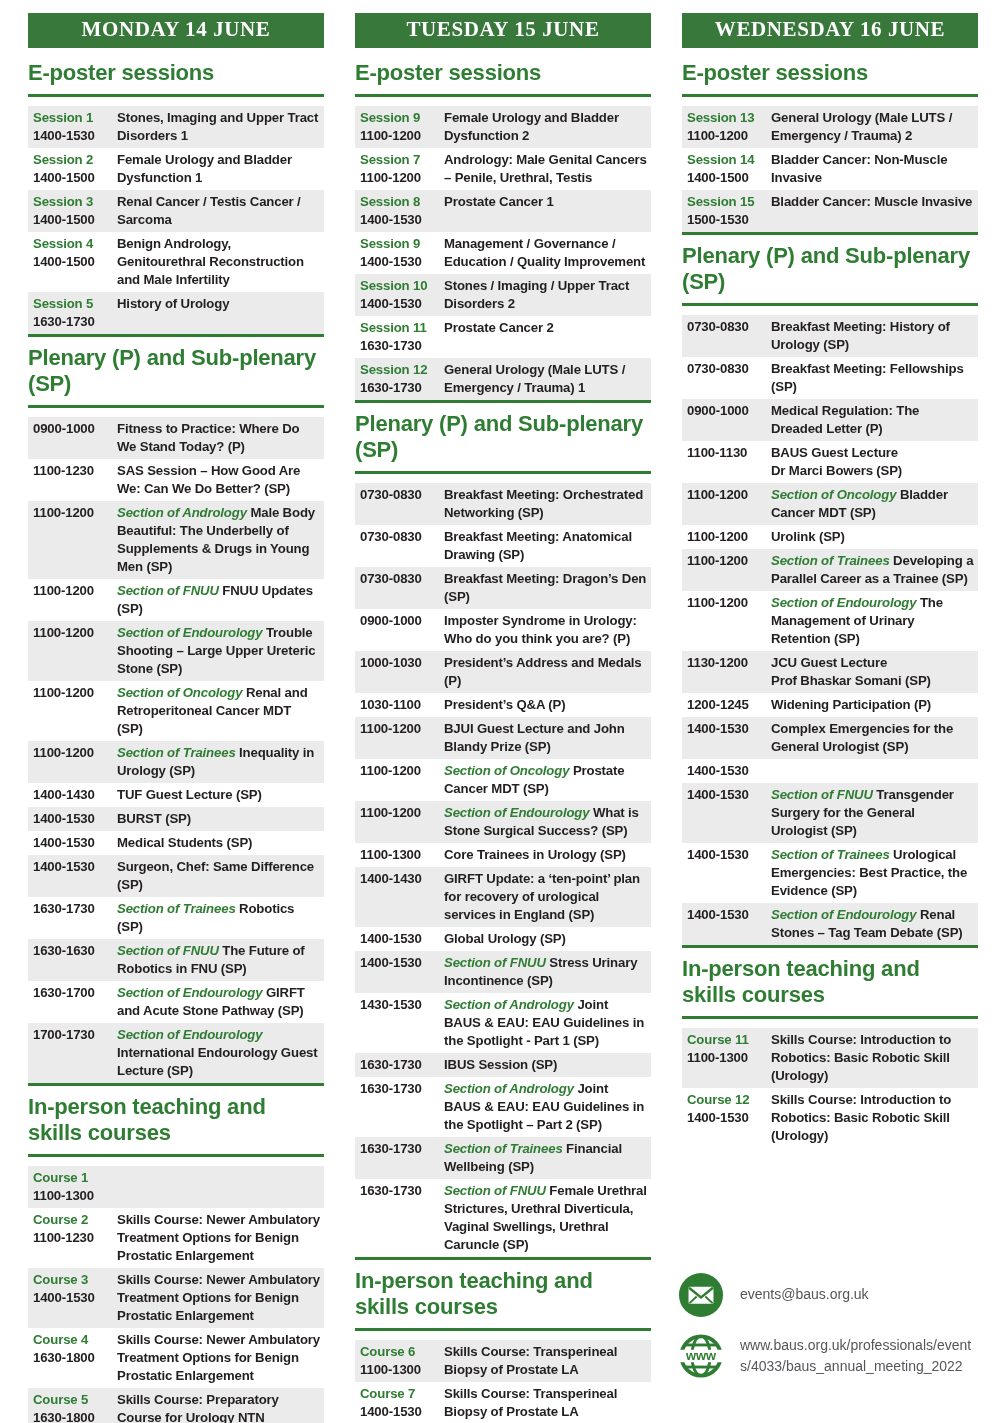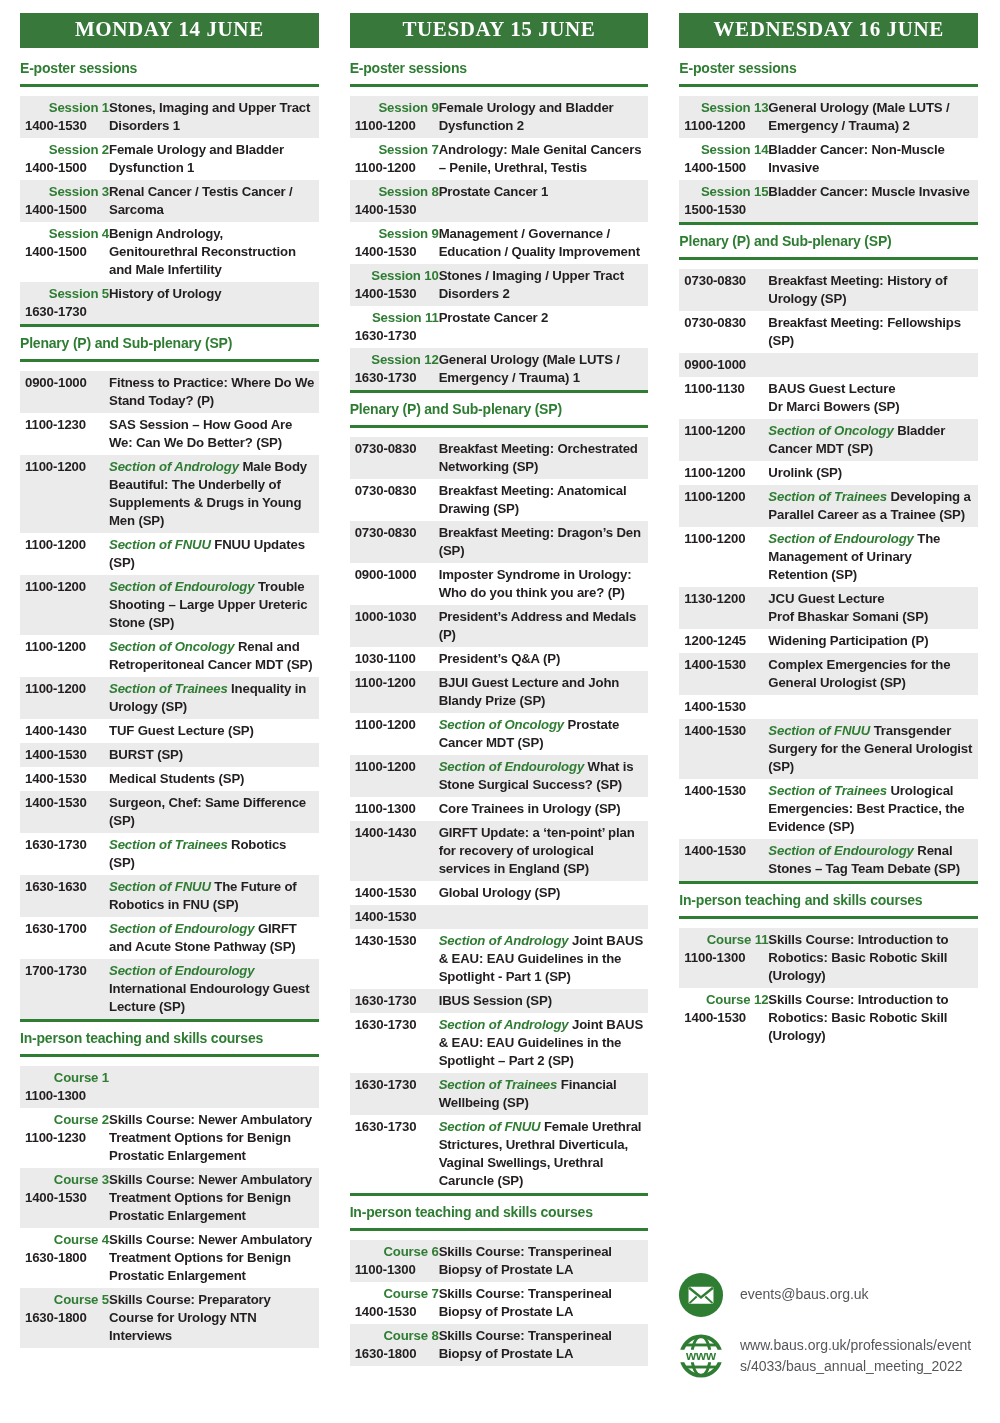--- a/index.html
+++ b/index.html
@@ -10,54 +10,54 @@
     --footer-ink:#55565a;
   }
   *{box-sizing:border-box;}
   html,body{margin:0;padding:0;background:#fff;}
   body{
     width:1000px;height:1423px;overflow:hidden;
     font-family:"Liberation Sans",sans-serif;
   }
   .page{
     position:relative;width:1000px;height:1423px;
-    padding:13px 22px 0 20px;
+    padding:13px 22px 0 28px;
   }
   #columns{
     display:grid;grid-template-columns:repeat(3,1fr);column-gap:31px;
     align-items:start;
   }
   .day-col{min-width:0;}
   .day-header{
     background:var(--bar-green);color:#fff;
     font-family:"Liberation Serif",serif;font-weight:bold;
     font-size:21px;letter-spacing:.6px;
     text-align:center;padding:4px 0 6px;
     margin-bottom:7px;
   }
   .sec-head{
-    color:var(--green);font-size:14px;font-weight:bold;
+    color:var(--green);font-size:22px;font-weight:bold;
     border-bottom:3px solid var(--green);
     padding:5px 0 8px;margin:0 0 9px 0;
     letter-spacing:-0.2px;
   }
   .sec-head.ruled{
     border-top:3px solid var(--green);
     padding-top:8px;
   }
   .rows{width:100%;}
   .row{
     display:grid;grid-template-columns:84px 1fr;
     padding:3px 4px 3px 5px;
     font-size:13.2px;line-height:18px;font-weight:bold;
     letter-spacing:-0.15px;
   }
   .rows .row:nth-child(odd){background:var(--row-gray);}
   .lab{min-width:0;}
-  .sess{color:var(--green);text-align:right;}
+  .sess{color:var(--green);}
   .time{color:var(--ink);}
   .txt{color:var(--ink);white-space:pre-line;min-width:0;}
   .prefix{color:var(--green);font-style:italic;margin-top:39px;}
 
   .footer{
     position:absolute;left:678px;top:1272px;width:300px;
   }
   .contact{display:flex;align-items:center;gap:16px;margin-bottom:15px;}
   .cicon{width:46px;height:46px;flex:none;}
   .ctext{
@@ -366,20 +366,21 @@
           <div class="row">
             <div class="lab">
               <div class="time">1400-1530</div>
             </div>
             <div class="txt"><span>Global Urology (SP)</span></div>
           </div>
           <div class="row">
             <div class="lab">
               <div class="time">1400-1530</div>
             </div>
+            <div class="txt"><span class="prefix">Section of FNUU </span><span>Stress Urinary Incontinence (SP)</span></div>
           </div>
           <div class="row">
             <div class="lab">
               <div class="time">1430-1530</div>
             </div>
             <div class="txt"><span class="prefix">Section of Andrology </span><span>Joint BAUS &amp; EAU: EAU Guidelines in the Spotlight - Part 1 (SP)</span></div>
           </div>
           <div class="row">
             <div class="lab">
               <div class="time">1630-1730</div>
@@ -467,20 +468,21 @@
           <div class="row">
             <div class="lab">
               <div class="time">0730-0830</div>
             </div>
             <div class="txt"><span>Breakfast Meeting: Fellowships (SP)</span></div>
           </div>
           <div class="row">
             <div class="lab">
               <div class="time">0900-1000</div>
             </div>
+            <div class="txt"><span>Medical Regulation: The Dreaded Letter (P)</span></div>
           </div>
           <div class="row">
             <div class="lab">
               <div class="time">1100-1130</div>
             </div>
             <div class="txt"><span>BAUS Guest Lecture
 Dr Marci Bowers (SP)</span></div>
           </div>
           <div class="row">
             <div class="lab">

